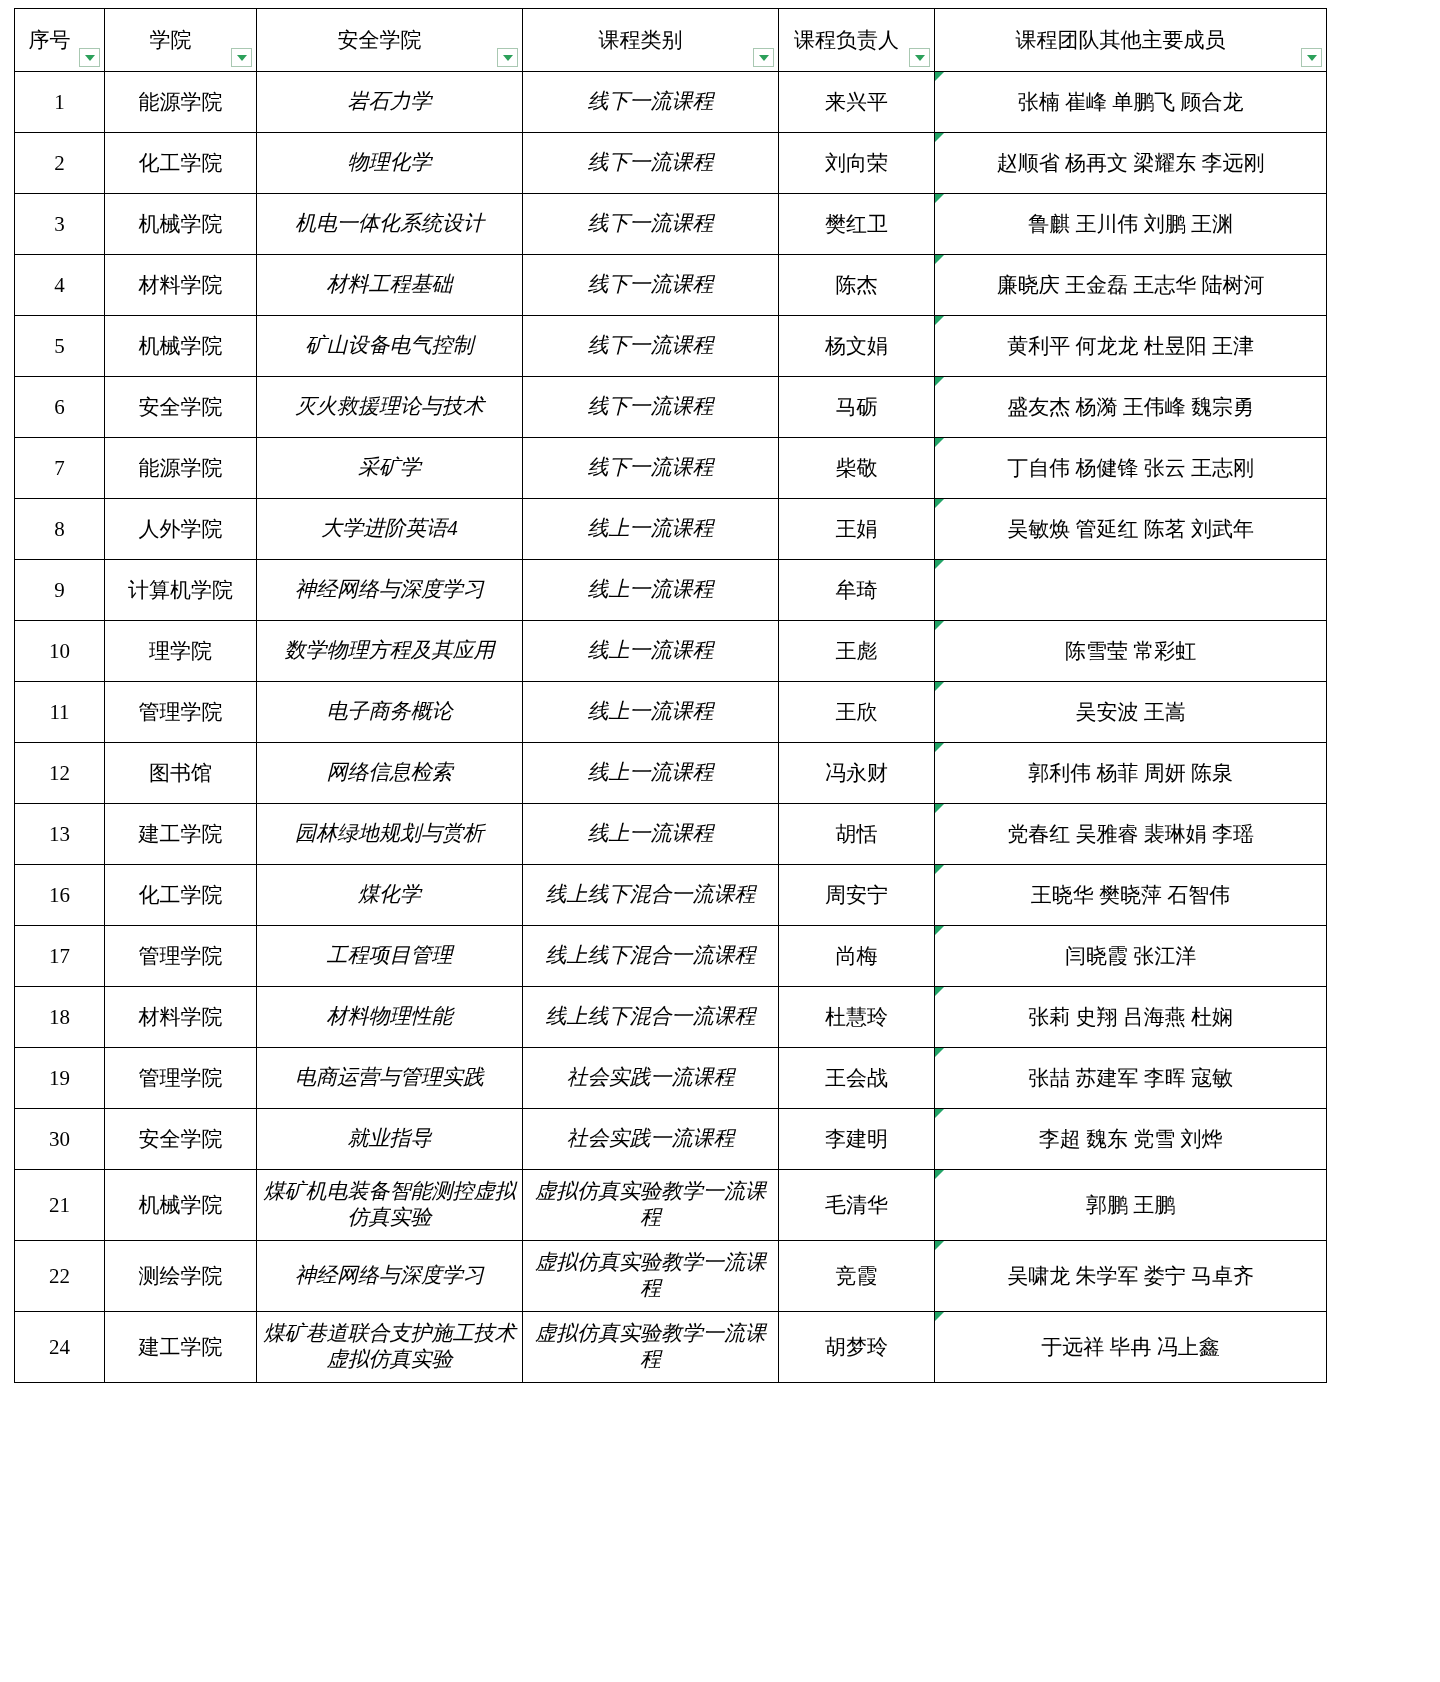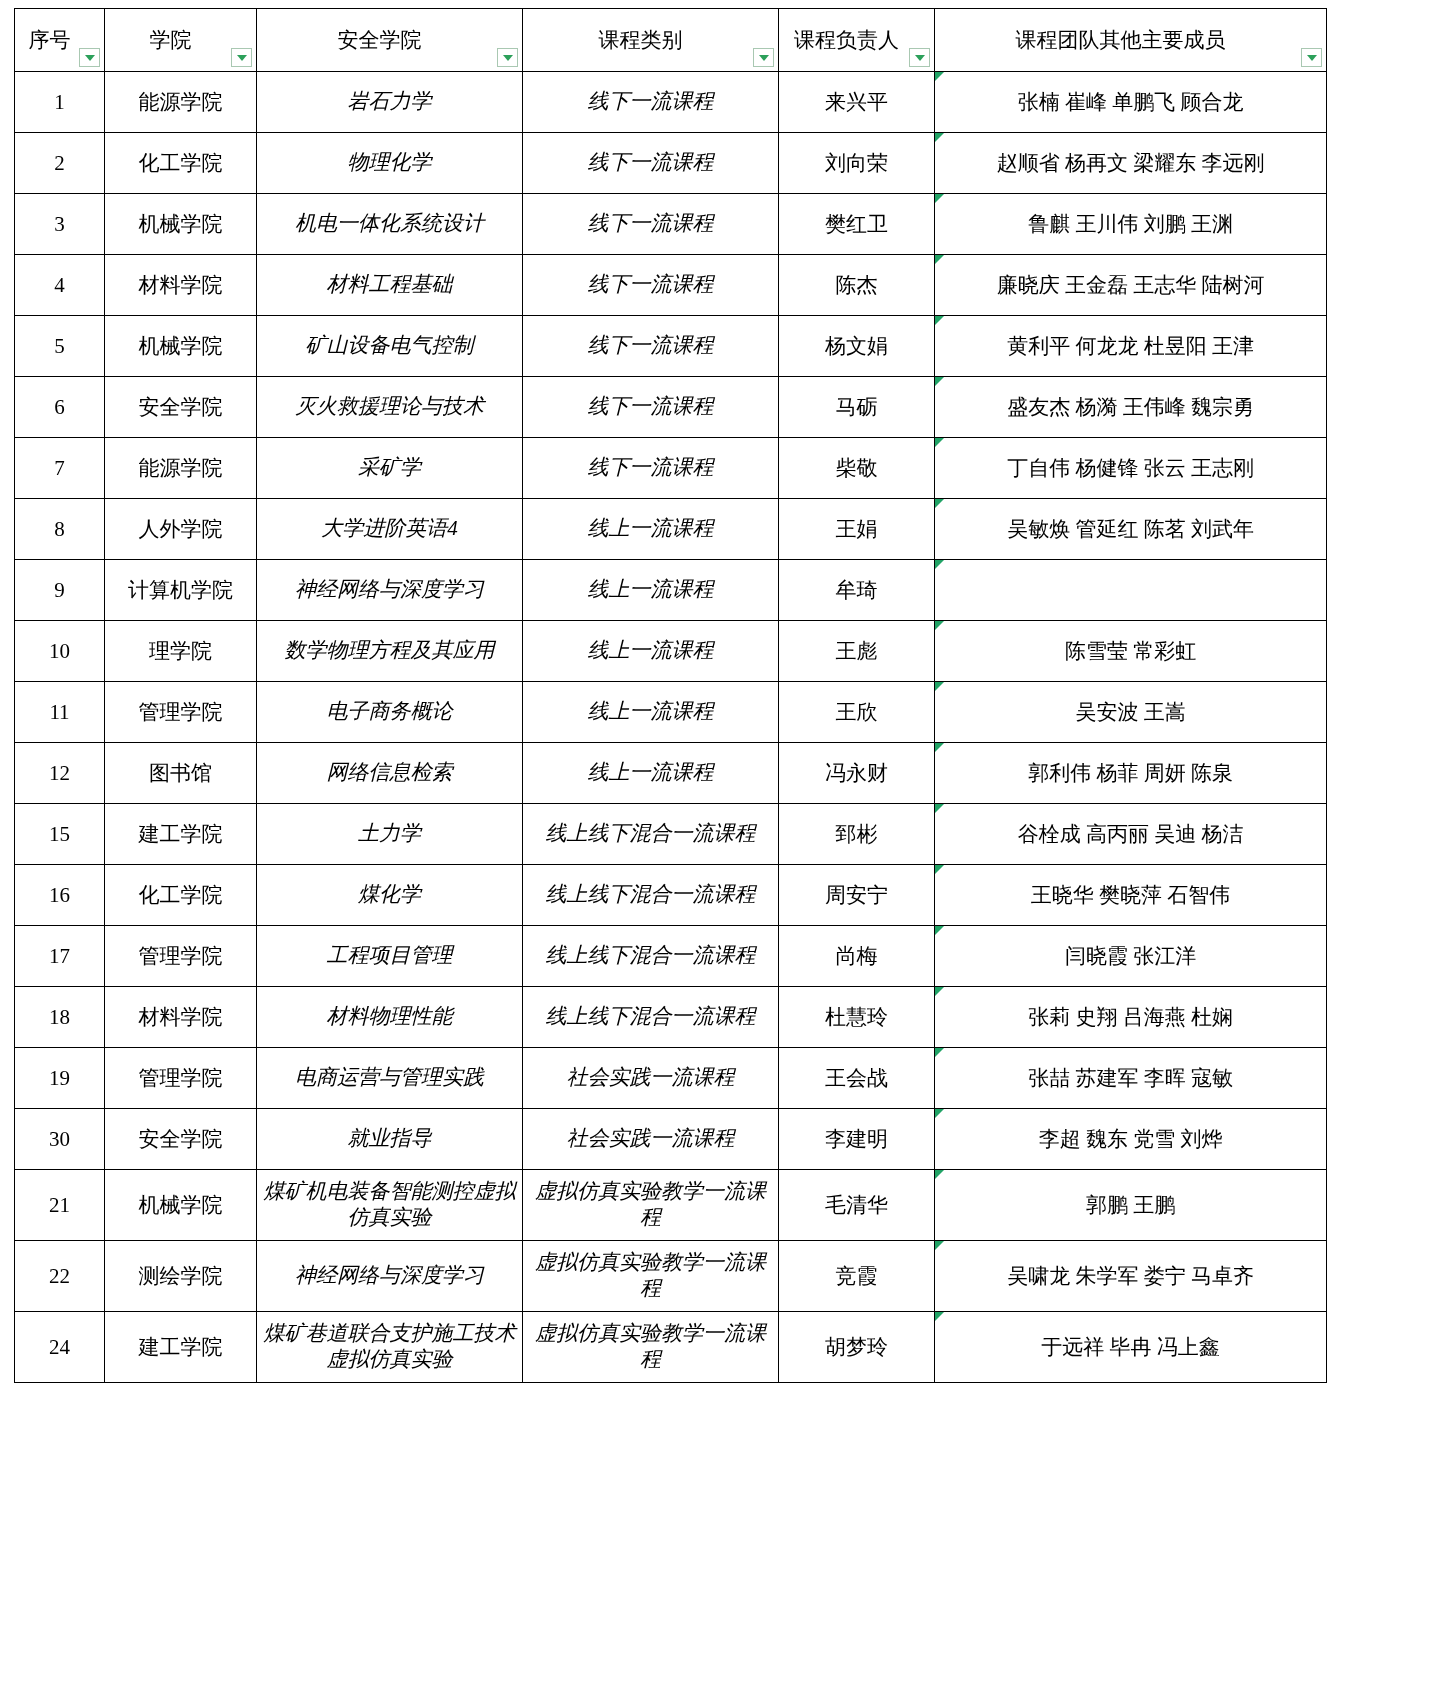--- a/index.html
+++ b/index.html
@@ -384,36 +384,36 @@
           </td>
           <td class="leader">
             <span class="cell-text">冯永财</span>
           </td>
           <td class="team has-flag">
             <span class="cell-text">郭利伟 杨菲 周妍 陈泉</span>
           </td>
         </tr>
         <tr>
           <td class="idx">
-            <span class="cell-text">15</span>
+            <span class="cell-text">13</span>
           </td>
           <td class="college">
             <span class="cell-text">建工学院</span>
           </td>
           <td class="name">
-            <span class="cell-text">土力学</span>
-          </td>
-          <td class="type">
-            <span class="cell-text">线上线下混合一流课程</span>
-          </td>
-          <td class="leader">
-            <span class="cell-text">郅彬</span>
-          </td>
-          <td class="team has-flag">
-            <span class="cell-text">谷栓成 高丙丽 吴迪 杨洁</span>
+            <span class="cell-text">园林绿地规划与赏析</span>
+          </td>
+          <td class="type">
+            <span class="cell-text">线上一流课程</span>
+          </td>
+          <td class="leader">
+            <span class="cell-text">胡恬</span>
+          </td>
+          <td class="team has-flag">
+            <span class="cell-text">党春红 吴雅睿 裴琳娟 李瑶</span>
           </td>
         </tr>
         <tr>
           <td class="idx">
             <span class="cell-text">16</span>
           </td>
           <td class="college">
             <span class="cell-text">化工学院</span>
           </td>
           <td class="name">

